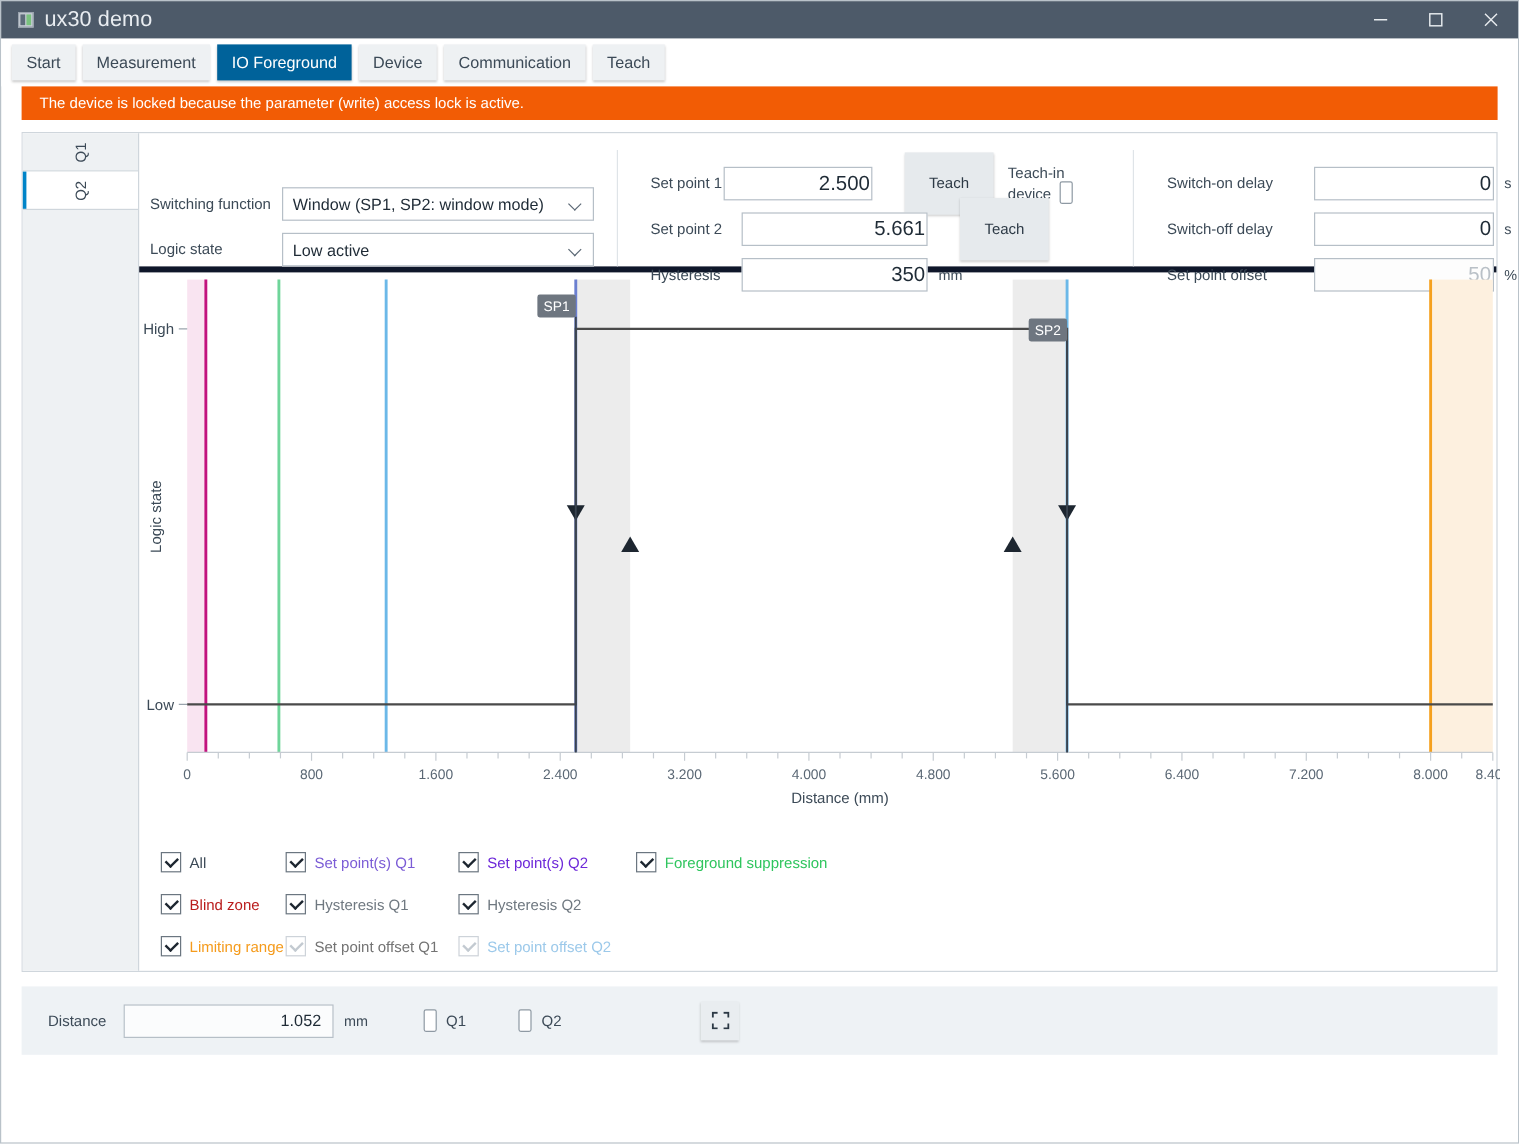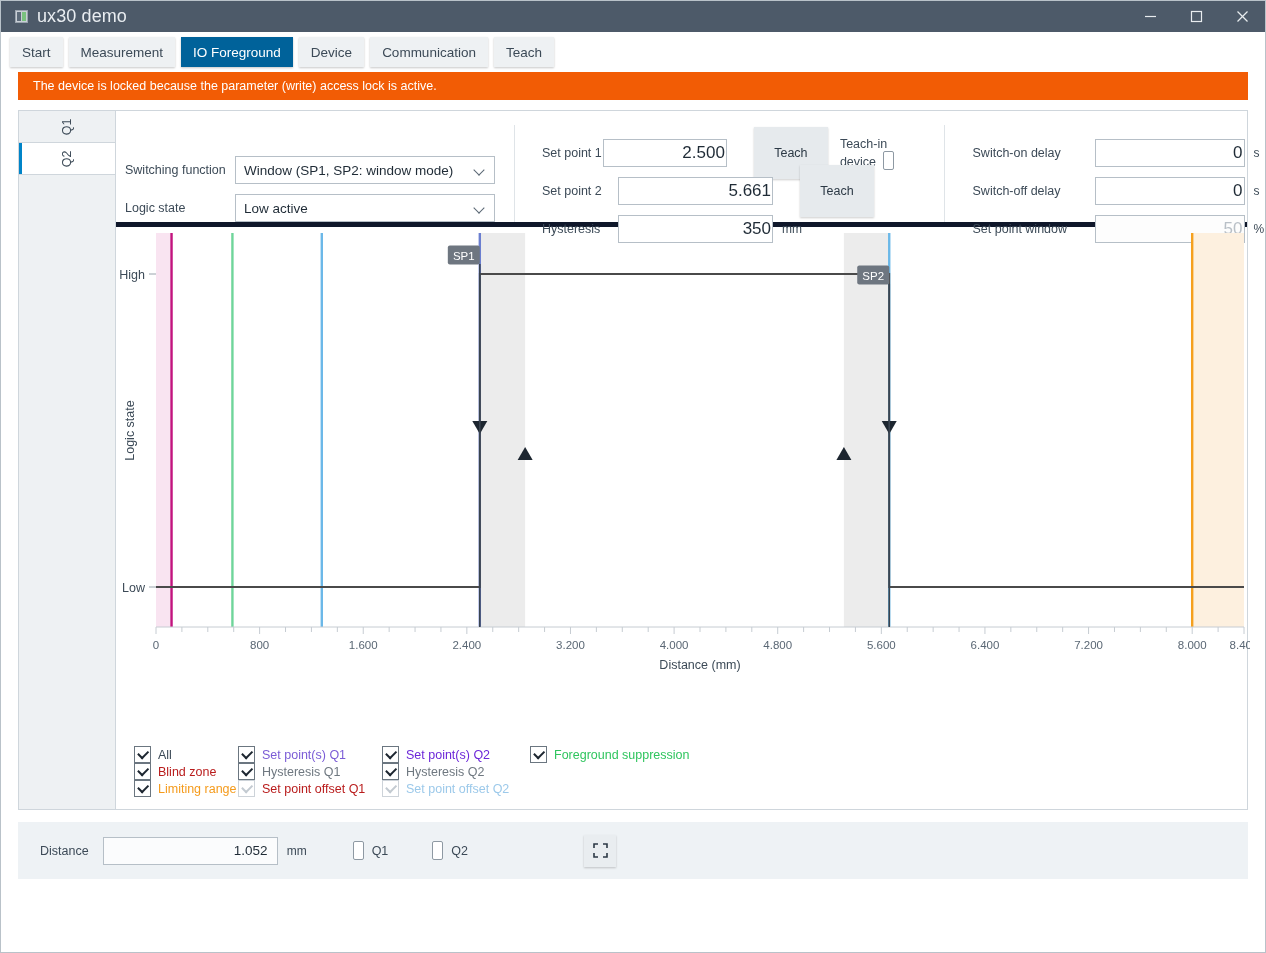--- a/index.html
+++ b/index.html
@@ -84,21 +84,21 @@
   .unit{font-size:12px;color:#3c4a57;margin-left:9px;}
   .teach{height:28px;min-width:52px;padding:12px 11px;background:#e6eaed;color:#2c3945;
          font-size:12.5px;display:flex;align-items:center;justify-content:center;
          margin-left:27px;box-shadow:0 1px 2px rgba(0,0,0,.2);cursor:default;}
   .tstatus{font-size:12.5px;color:#3c4a57;margin-left:12px;}
   .led{width:9px;height:17px;border:1px solid #8e99a3;border-radius:2px;background:#fff;
        display:inline-block;margin-left:7px;vertical-align:-4px;}
 
   
   .chartbox{flex:1 1 auto;position:relative;}
-  .legend{position:absolute;left:18px;bottom:12px;display:flex;flex-direction:column;gap:0;}
+  .legend{position:absolute;left:18px;bottom:12px;display:flex;flex-direction:column;gap:18px;}
   .lrow{display:flex;}
   .lcell{display:flex;align-items:center;}
   .cbx{width:15px;height:15px;border:1px solid #6b7680;background:#fff;position:relative;
        flex:0 0 auto;margin-right:7px;cursor:default;}
   .cbx:after{content:"";position:absolute;left:3px;top:3px;width:8px;height:4.5px;
        border-left:2px solid #1d2630;border-bottom:2px solid #1d2630;
        transform:rotate(-45deg);}
   .cbx.dis{border-color:#cdd3d9;}
   .cbx.dis:after{border-color:#c3cad1;}
   .ltext{font-size:12.5px;white-space:nowrap;}
@@ -215,21 +215,21 @@
             <div class="flabel w122">Switch-on delay</div>
             <div class="num w150">0</div>
             <div class="unit">s</div>
           </div>
           <div class="frow">
             <div class="flabel w122">Switch-off delay</div>
             <div class="num w150">0</div>
             <div class="unit">s</div>
           </div>
           <div class="frow">
-            <div class="flabel w122">Set point window</div>
+            <div class="flabel w122">Set point offset</div>
             <div class="num w150 dis">50</div>
             <div class="unit">%</div>
           </div>
         </div>
 
       </div>
 
       <div class="chartbox">
         <svg id="chart-svg" width="1134" height="460" viewBox="0 0 1134 460" style="position:absolute;left:0;top:0;">
             <rect x="40" y="6" width="15.542857142857144" height="394" fill="#f9e4f1"></rect>
@@ -350,21 +350,21 @@
               <span class="ltext" style="color: rgb(111, 120, 128);">Hysteresis Q2</span>
             </div>
           </div>
           <div class="lrow">
             <div class="lcell" style="width:104px">
               <span class="cbx"></span>
               <span class="ltext" style="color: rgb(245, 155, 28);">Limiting range</span>
             </div>
             <div class="lcell" style="width:144px">
               <span class="cbx dis"></span>
-              <span class="ltext" style="color: #b91c1c;">Set point offset Q1</span>
+              <span class="ltext" style="color: #737373;">Set point offset Q1</span>
             </div>
             <div class="lcell" style="width:148px">
               <span class="cbx dis"></span>
               <span class="ltext" style="color: rgb(156, 201, 234);">Set point offset Q2</span>
             </div>
           </div>
         </div>
       </div>
 
     </div>

